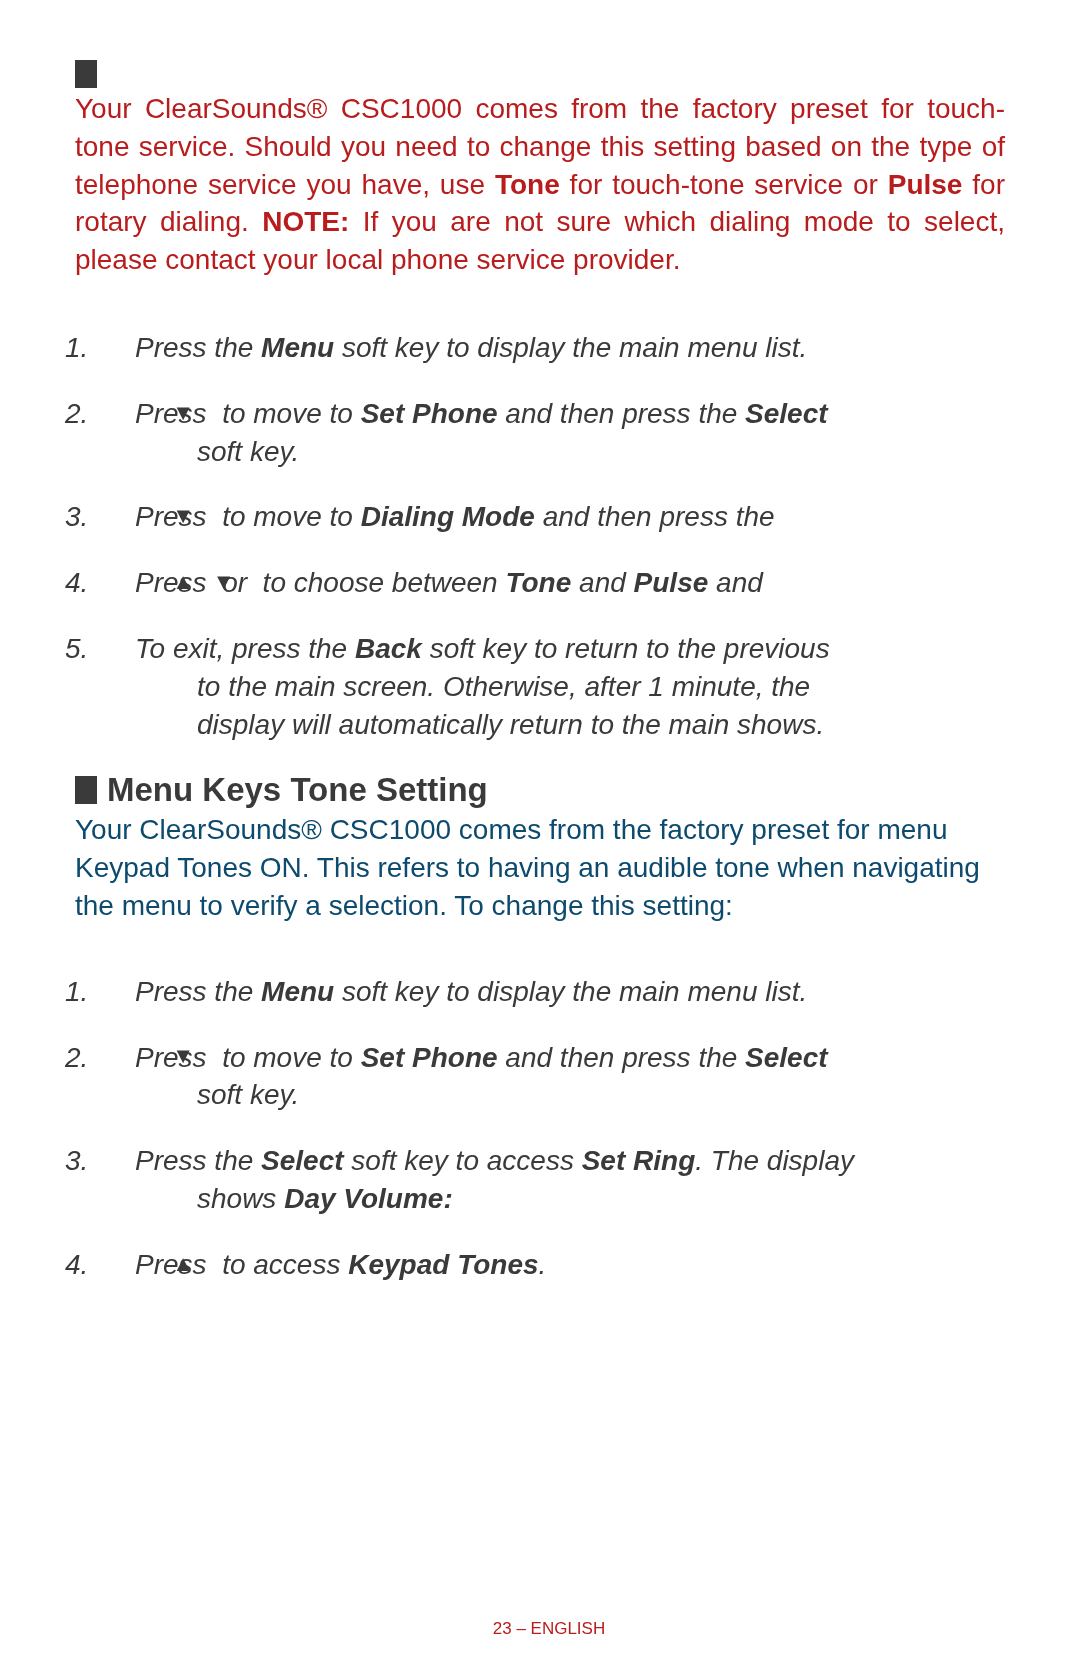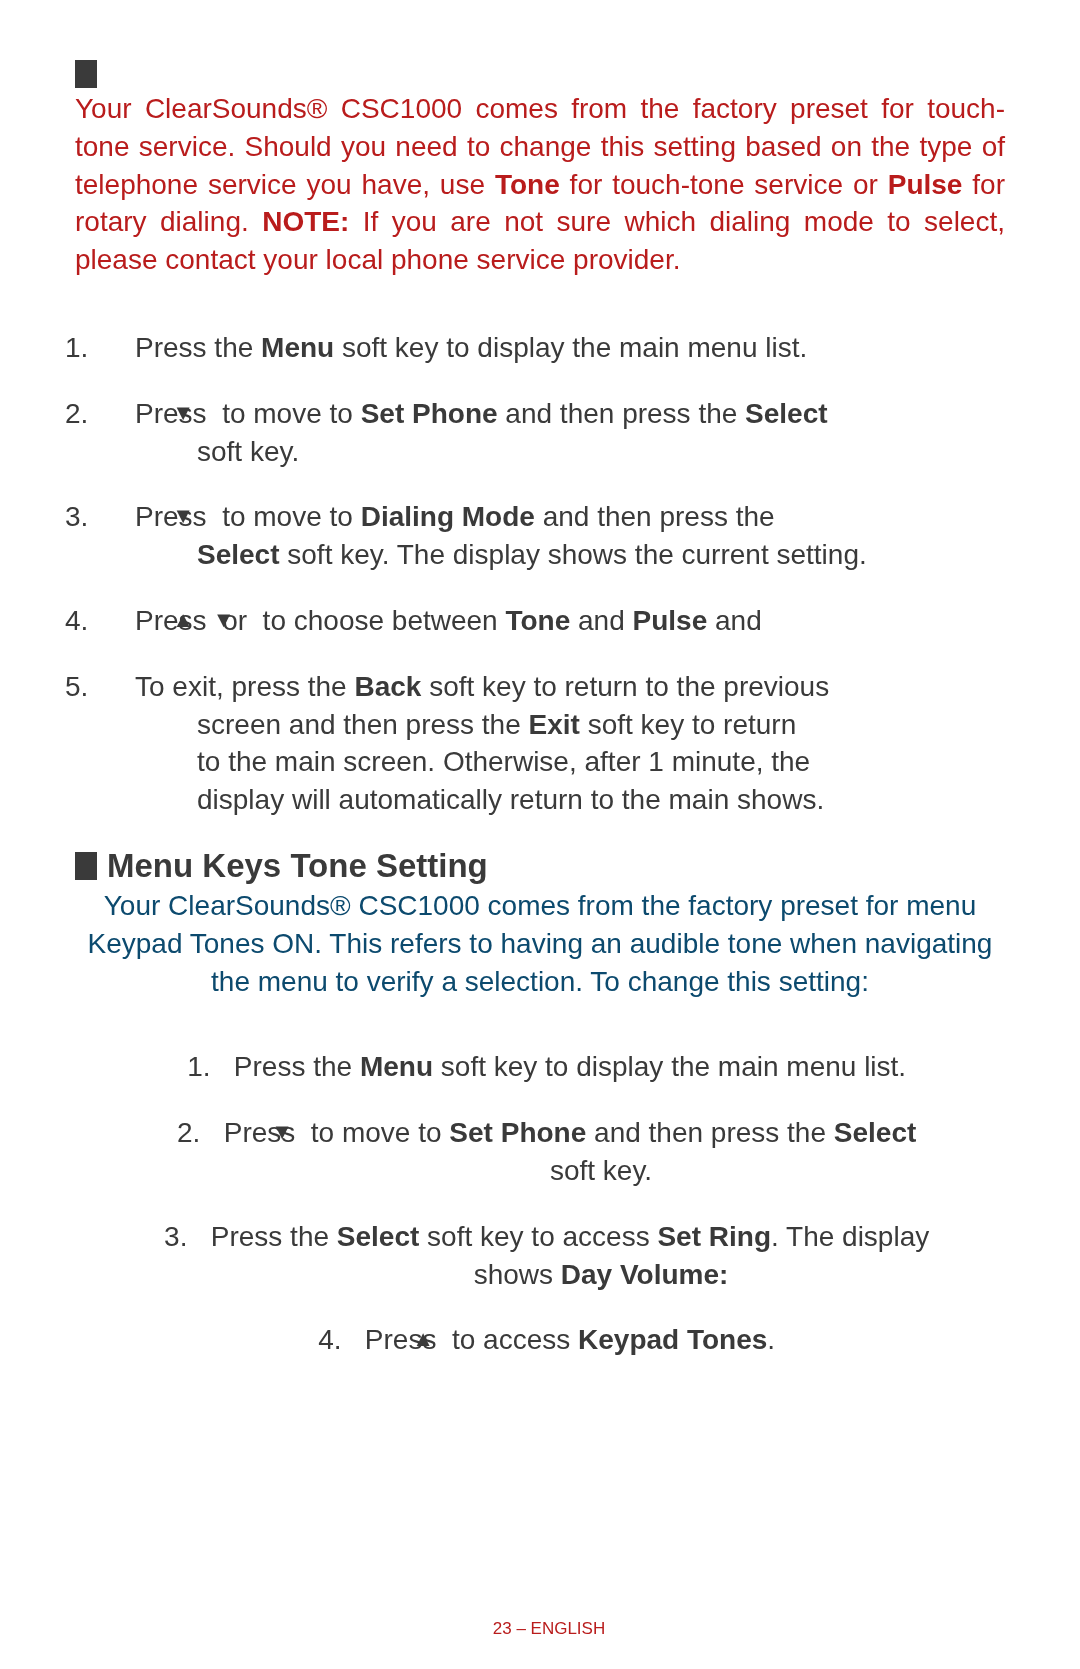--- a/index.html
+++ b/index.html
@@ -37,20 +37,21 @@
       font-size: 28px;
       line-height: 1.35;
       text-align: justify;
       color: #b91c1c;
       margin-bottom: 50px;
     }
     .steps-list {
       list-style: none;
       margin-left: 32px;
       margin-bottom: 28px;
+      font-style: italic;
     }
     .steps-list li {
       font-size: 28px;
       line-height: 1.35;
       color: #3a3a3a;
       margin-bottom: 28px;
       padding-left: 42px;
       text-indent: -42px;
     }
     .steps-list li .num {
@@ -74,21 +75,20 @@
     }
     .triangle-up {
       display: inline-block;
       font-size: 22px;
       vertical-align: middle;
       position: relative;
       top: -3px;
     }
     .section2 {
       margin-top: 10px;
-      text-align: center;
     }
     .intro-para2 {
       font-size: 28px;
       line-height: 1.35;
       color: #0c4a6e;
       margin-bottom: 48px;
     }
     .footer {
       position: absolute;
       bottom: 30px;
@@ -113,28 +113,26 @@
 <ol class="steps-list">
   <li>
     <span class="num">1.</span><span>Press the </span><span class="bold">Menu</span><span> soft key to display the main menu list.</span>
   </li>
   <li>
     <span class="num">2.</span><span>Press </span><span class="triangle-down">▼</span><span> to move to </span><span class="bold">Set Phone</span><span> and then press the </span><span class="bold">Select</span>
     <span class="step-continuation">soft key.</span>
   </li>
   <li>
     <span class="num">3.</span><span>Press </span><span class="triangle-down">▼</span><span> to move to </span><span class="bold">Dialing Mode</span><span> and then press the</span>
-    <span class="step-continuation"><span class="bold">Select</span><span> soft key. The display shows the current setting.</span></span>
   </li>
   <li>
     <span class="num">4.</span><span>Press </span><span class="triangle-up">▲</span><span> or </span><span class="triangle-down">▼</span><span> to choose between </span><span class="bold">Tone</span><span> and </span><span class="bold">Pulse</span><span> and</span>
   </li>
   <li>
     <span class="num">5.</span><span>To exit, press the </span><span class="bold">Back</span><span> soft key to return to the previous</span>
-    <span class="step-continuation"><span>screen and then press the </span><span class="bold">Exit</span><span> soft key to return</span></span>
     <span class="step-continuation">to the main screen.  Otherwise, after 1 minute, the</span>
     <span class="step-continuation">display will automatically return to the main shows.</span>
   </li>
 </ol>
 
 <div class="section2">
   <div class="section-heading">
     <span class="bullet-square"></span>
     <span class="heading-text">Menu Keys Tone Setting</span>
   </div>

